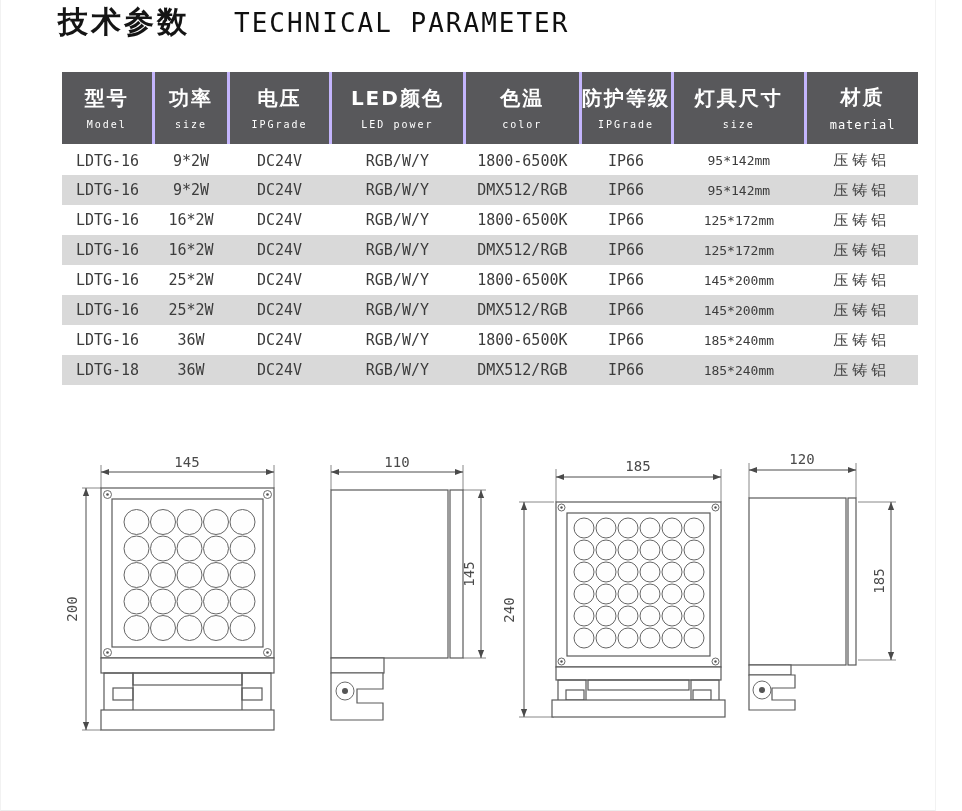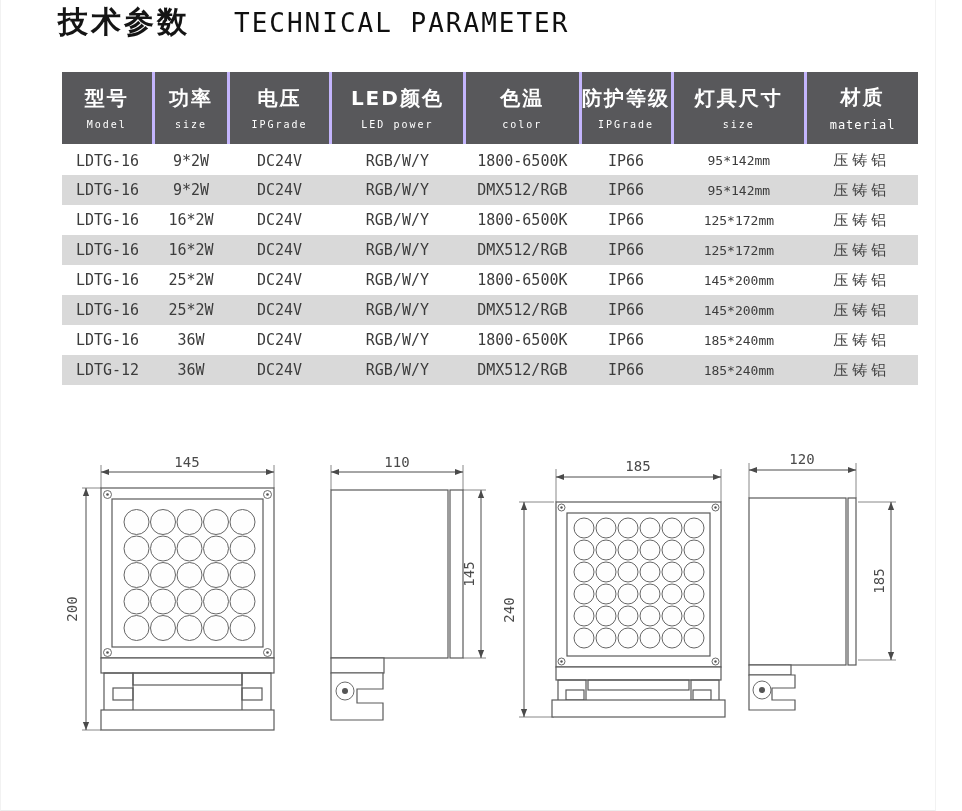--- a/index.html
+++ b/index.html
@@ -193,21 +193,21 @@
         <td>LDTG-16</td>
         <td>36W</td>
         <td>DC24V</td>
         <td>RGB/W/Y</td>
         <td>1800-6500K</td>
         <td>IP66</td>
         <td>185*240mm</td>
         <td>压铸铝</td>
       </tr>
       <tr class="alt">
-        <td>LDTG-12</td>
+        <td>LDTG-18</td>
         <td>36W</td>
         <td>DC24V</td>
         <td>RGB/W/Y</td>
         <td>DMX512/RGB</td>
         <td>IP66</td>
         <td>185*240mm</td>
         <td>压铸铝</td>
       </tr>
     </tbody>
   </table>

